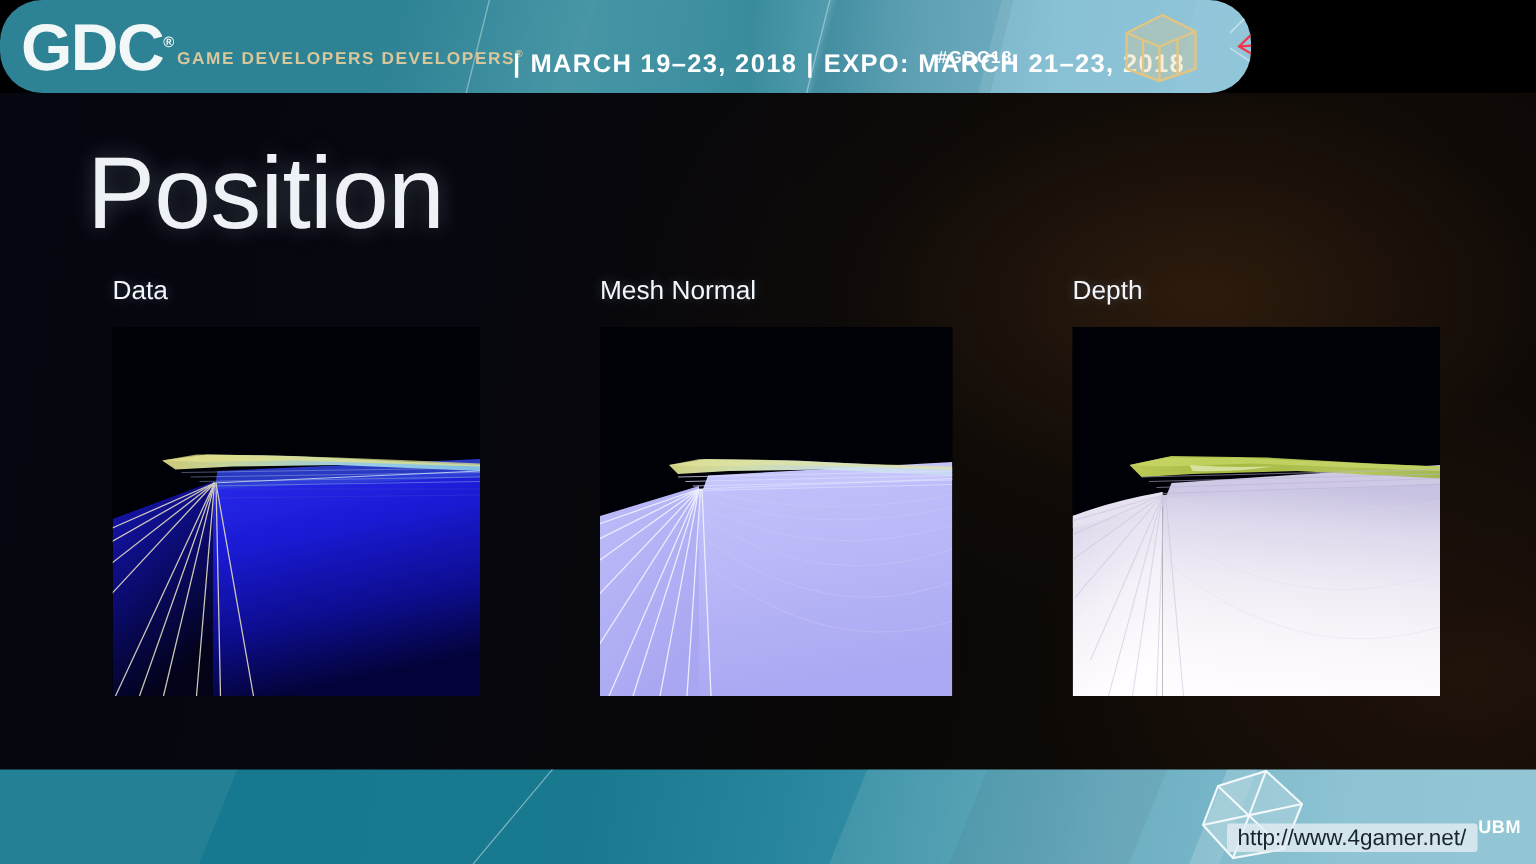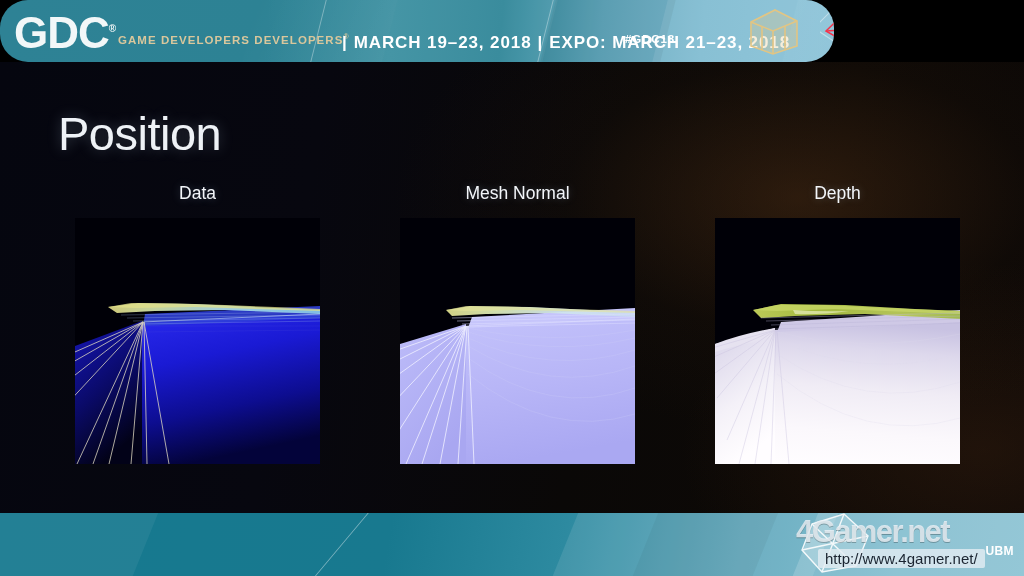--- a/index.html
+++ b/index.html
@@ -60,29 +60,29 @@
   .slide {
     position:absolute; left:0; top:62px; width:1024px; height:451px;
     background:
       radial-gradient(ellipse 520px 300px at 78% 30%, rgba(120,70,30,0.30) 0%, rgba(60,35,15,0.10) 45%, rgba(0,0,0,0) 78%),
       radial-gradient(ellipse 420px 260px at 96% 86%, rgba(110,60,25,0.22) 0%, rgba(0,0,0,0) 72%),
       linear-gradient(100deg,#05060f 0%,#07070f 30%,#0a0807 58%,#0d0906 78%,#0a0706 100%);
     overflow:hidden;
   }
 
   .slide-title {
-    position:absolute; left:58px; top:44px;
-    color:#eef2f6; font-size:47px; font-weight:300; letter-spacing:-0.5px;
+    position:absolute; left:58px; top:28px;
+    color:#eef2f6; font-size:68px; font-weight:300; letter-spacing:-0.5px;
     font-family:"Liberation Sans", sans-serif;
     text-shadow:0 0 14px rgba(190,215,235,0.28);
   }
 
   .col-label {
     position:absolute; top:121px;
-    color:#f3f6fa; font-size:17.5px; font-weight:400; text-align:center;
+    color:#f3f6fa; font-size:17.5px; font-weight:400; 
     text-shadow:0 0 8px rgba(170,200,225,0.30);
   }
   #label-data   { left:75px;  width:245px; }
   #label-normal { left:400px; width:235px; }
   #label-depth  { left:715px; width:245px; }
 
   .panel { position:absolute; top:156px; height:246px; overflow:hidden; background:#000; }
   #panel-data   { left:75px;  width:245px; }
   #panel-normal { left:400px; width:235px; }
   #panel-depth  { left:715px; width:245px; }
@@ -411,19 +411,18 @@
 
     <div class="wm">
       <svg style="position:absolute;left:0;top:-6px" width="120" height="72" viewBox="0 0 120 72">
         <g fill="none" stroke="#ffffff" stroke-width="1.4" opacity="0.9">
           <path d="M30 20 L62 10 L86 32 L74 62 L40 68 L20 46 Z" fill="rgba(255,255,255,0.22)"></path>
           <path d="M30 20 L74 62"></path>
           <path d="M62 10 L40 68"></path>
           <path d="M20 46 L86 32"></path>
         </g>
       </svg>
-      <div class="wm-logo">4Gamer.net</div>
       <div class="wm-ubm">UBM</div>
       <div class="wm-url">http://www.4gamer.net/</div>
     </div>
   </div>
 
 </div>
 
 </body></html>

